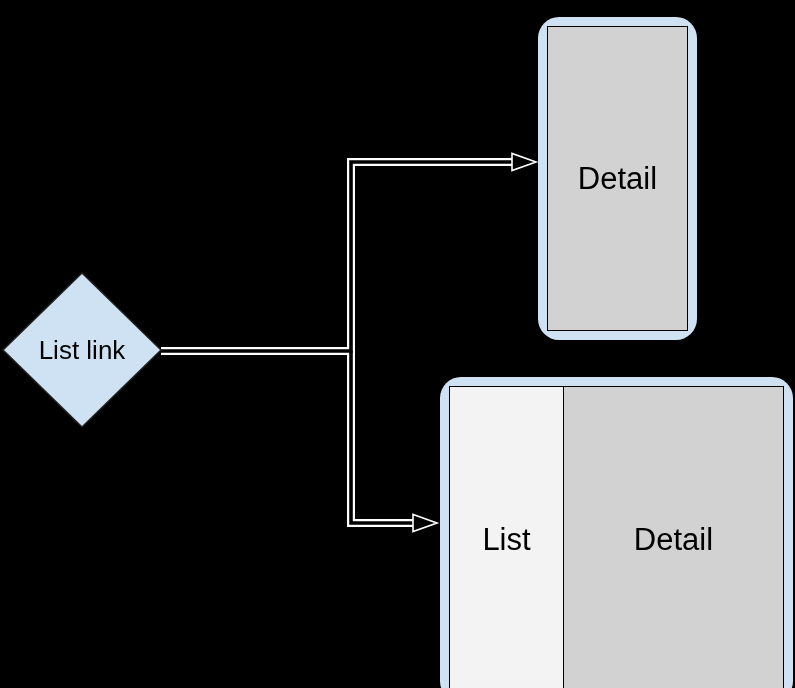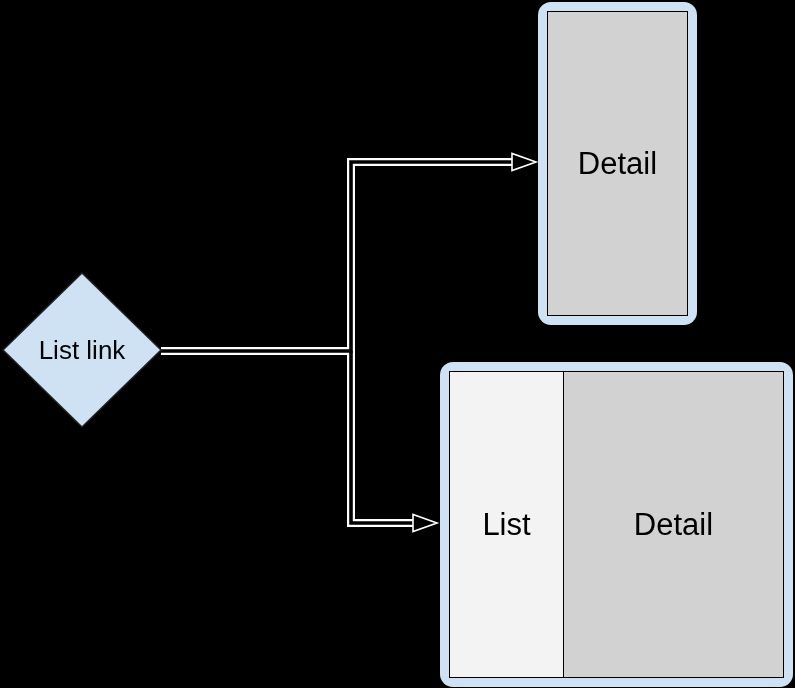--- a/index.html
+++ b/index.html
@@ -39,21 +39,22 @@
     width: 158px; height: 154px;
     display: flex; align-items: center; justify-content: center;
     text-align: center;
     font-size: 26px; line-height: 32px;
   }
   .diamond-label span { display: inline-block; width: 92px; }
 
   .screen-frame {
     position: absolute;
     background: var(--panel_frame);
-    border-radius: 13px;
+    border-radius: 21px;
+    margin-top: 15px;
   }
   .frame-detail { left: 538px; top: 2px; width: 159px; height: 323px; }
   .frame-list-detail { left: 440px; top: 362px; width: 353px; height: 325px; }
 
   .screen-inner {
     position: absolute; inset: 9px;
     border: 1px solid var(--panel_border);
     display: flex;
   }
   .pane {

